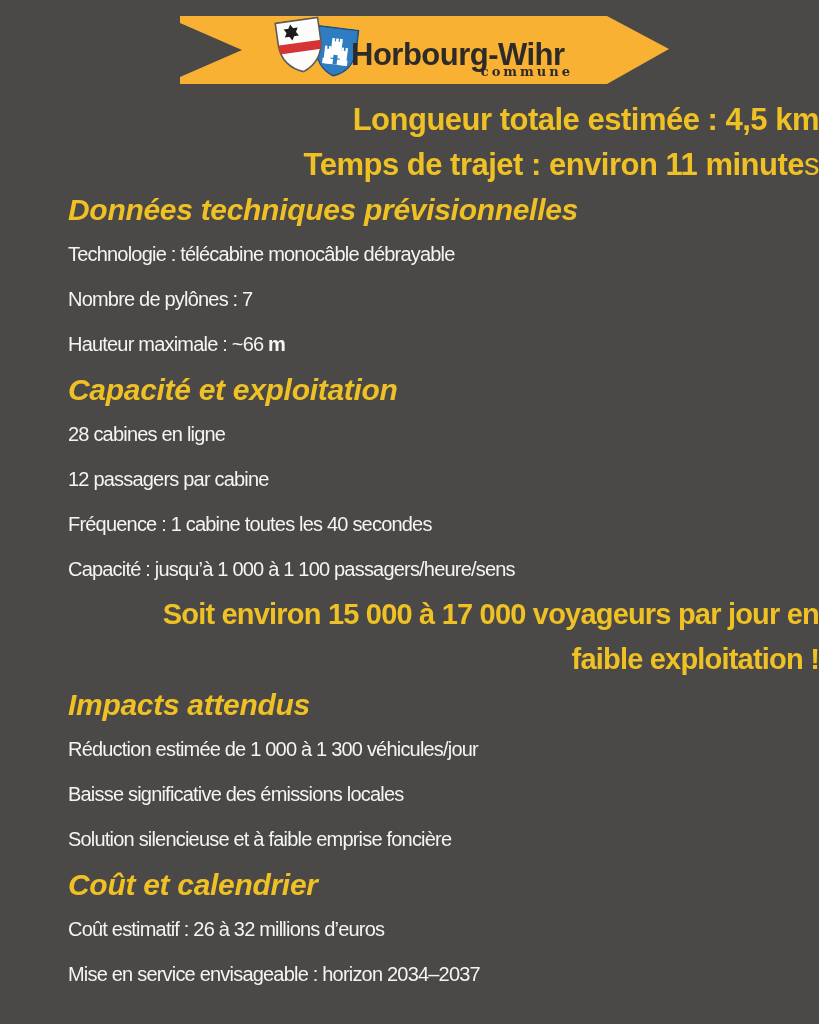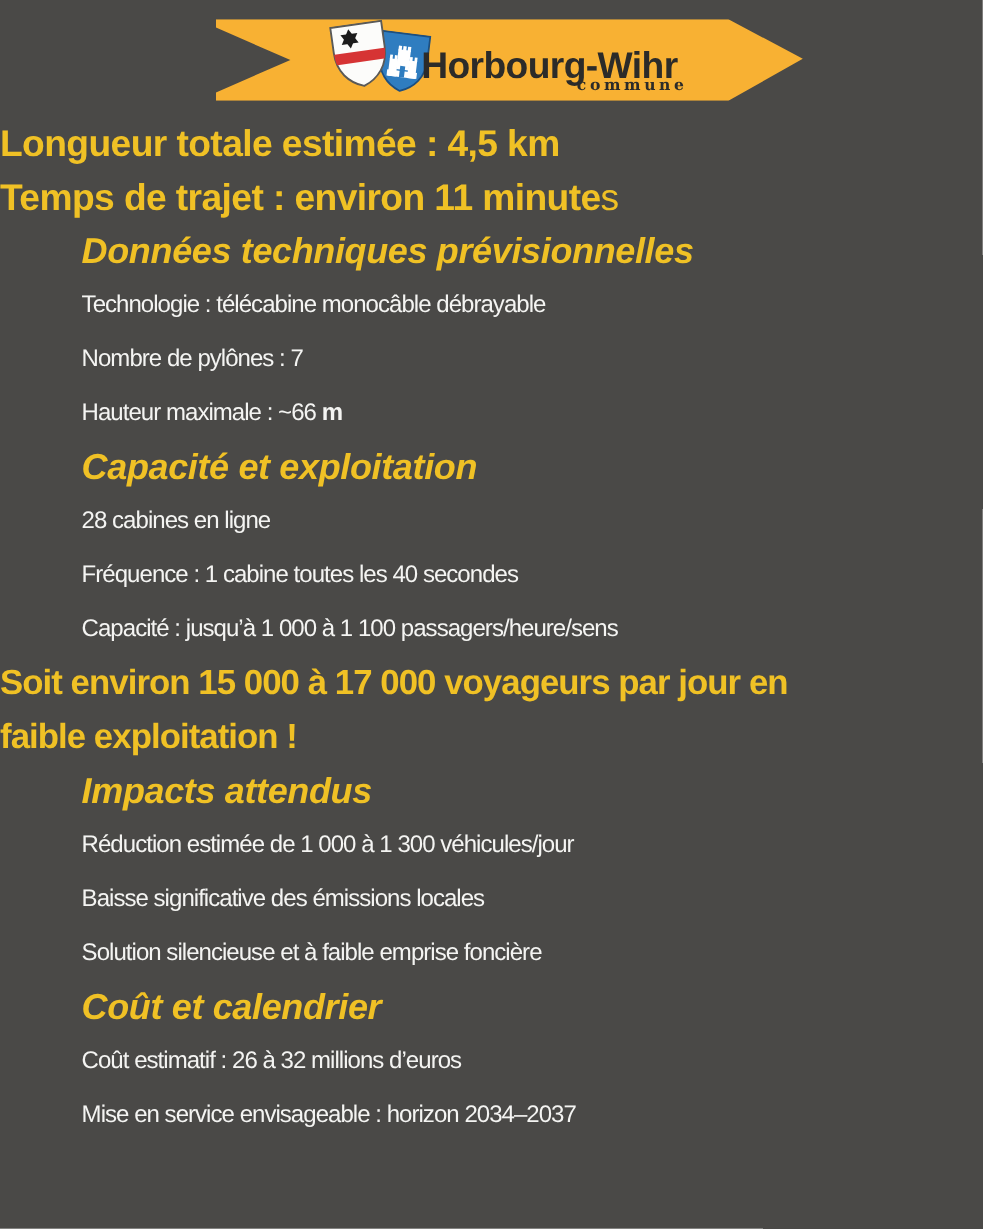--- a/index.html
+++ b/index.html
@@ -24,21 +24,21 @@
   .banner-subtitle {
     position:absolute; right:97px; top:49px; z-index:3;
     font-family:"DejaVu Serif", serif; font-weight:700;
     font-size:13px; line-height:14px; letter-spacing:3px;
     color: var(--banner-text, #2c2b29); white-space:nowrap;
   }
 
   
   .content { position:absolute; left:0; top:97px; width:819px; }
   .line { height:45px; line-height:45px; white-space:nowrap; }
-  .center { text-align:left; }
+  .center { text-align:right; }
   .left { padding-left:28px; text-align:left;margin-left:40px; }
   .title {
     font-size:31px; font-weight:700; letter-spacing:-0.5px;
     color: var(--text-yellow, #f0c125);
   }
   .title .tail { font-weight:400; }
   .heading {
     font-size:30px; font-weight:700; font-style:italic; letter-spacing:-0.3px;
     color: var(--text-yellow, #f0c125);
   }
@@ -106,20 +106,21 @@
 
     <div class="line left heading">Données techniques prévisionnelles</div>
     <div class="line left body-line">Technologie : télécabine monocâble débrayable</div>
     <div class="line left body-line">Nombre de pylônes : 7</div>
     <div class="line left body-line">
       <span>Hauteur maximale : ~66 </span><span class="b">m</span>
     </div>
 
     <div class="line left heading">Capacité et exploitation</div>
     <div class="line left body-line">28 cabines en ligne</div>
+    <div class="line left body-line">12 passagers par cabine</div>
     <div class="line left body-line">Fréquence : 1 cabine toutes les 40 secondes</div>
     <div class="line left body-line">Capacité : jusqu’à 1 000 à 1 100 passagers/heure/sens</div>
 
     <div class="line center highlight">Soit environ 15 000 à 17 000 voyageurs par jour en</div>
     <div class="line center highlight">faible exploitation !</div>
 
     <div class="line left heading">Impacts attendus</div>
     <div class="line left body-line">Réduction estimée de 1 000 à 1 300 véhicules/jour</div>
     <div class="line left body-line">Baisse significative des émissions locales</div>
     <div class="line left body-line">Solution silencieuse et à faible emprise foncière</div>

